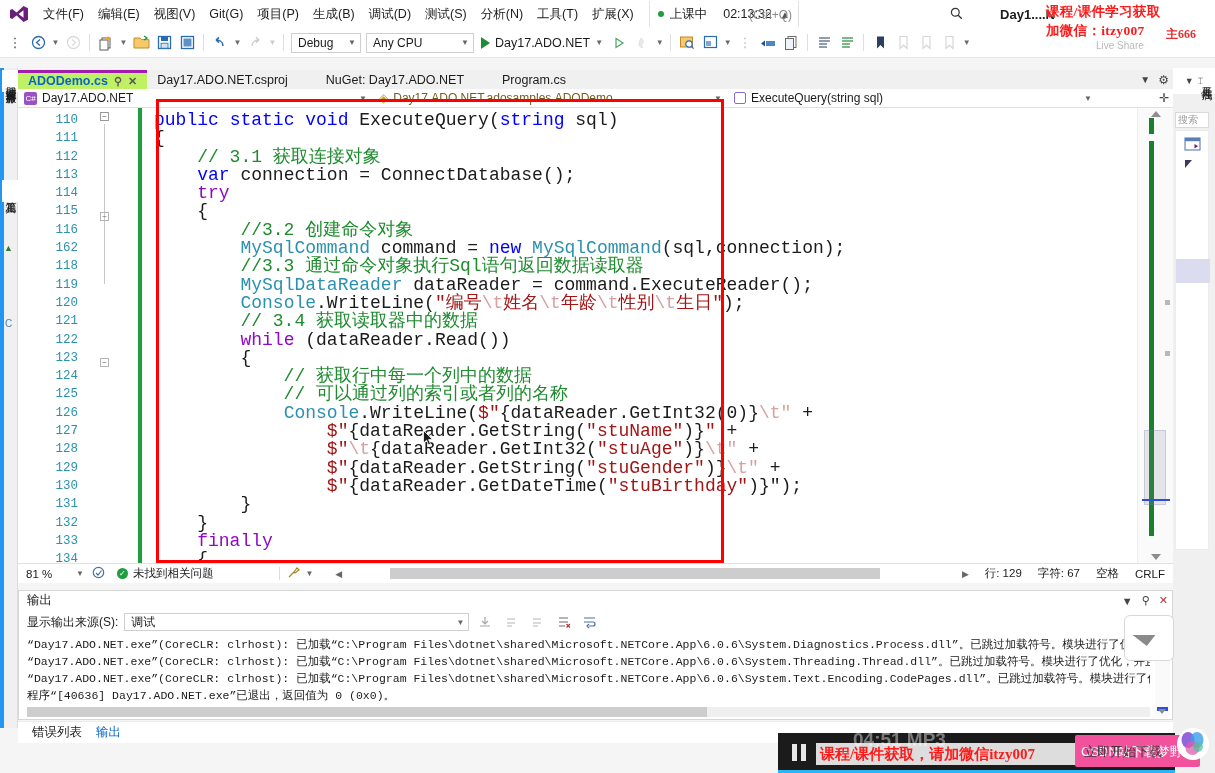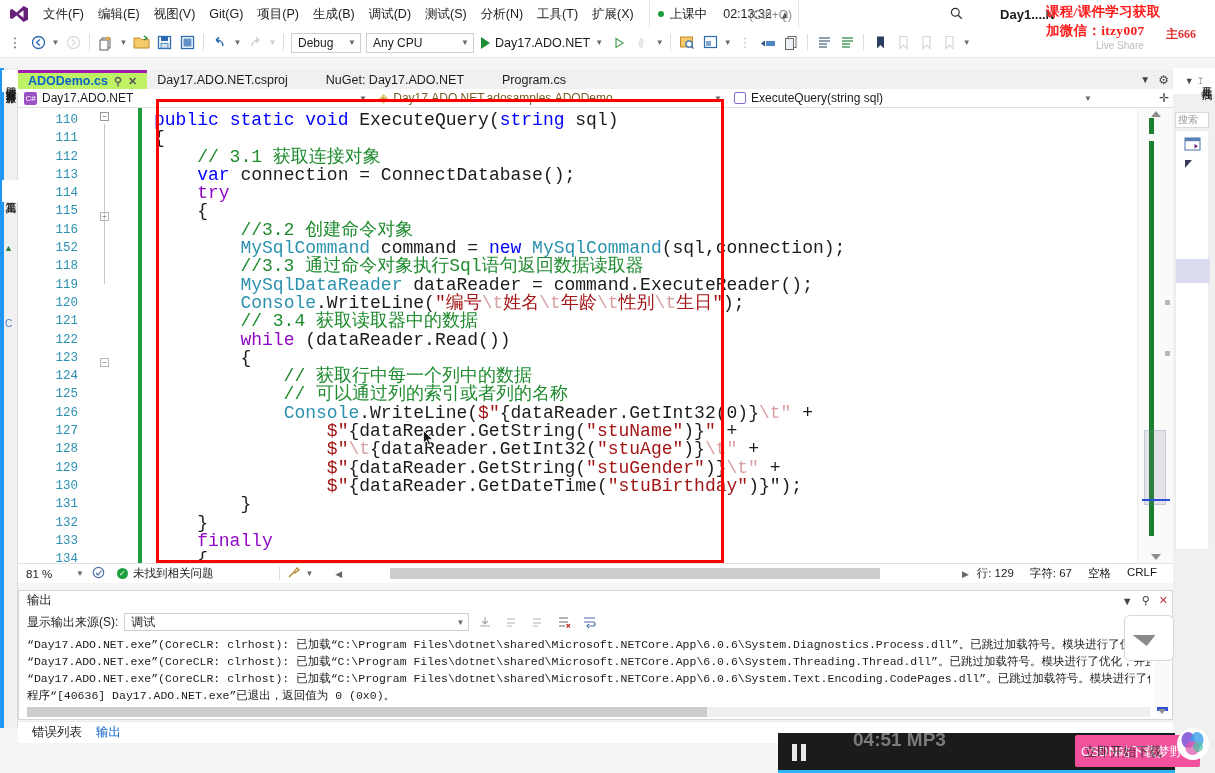--- a/index.html
+++ b/index.html
@@ -192,21 +192,21 @@
     background:#ffffff; border-top:1px solid #e2e2e2;
     display:flex; align-items:center; font-size:11.5px; color:#1b1b1b;
   }
   .zoom-box { width:58px; padding-left:8px; }
   .es-sep { width:1px; height:13px; background:#dcdcdc; margin:0 7px; }
   .ok-dot { width:11px;height:11px;border-radius:50%;background:#1e9e3e;color:#fff;
             font-size:8px;display:flex;align-items:center;justify-content:center;margin-right:5px;}
   .hscroll {
     position:absolute; left:372px; top:4px; width:490px; height:11px; background:#cdcdcd;
   }
-  .es-right { position:absolute; right:16px; display:flex; gap:16px; }
+  .es-right { position:absolute; right:8px; display:flex; align-items:center; gap:16px; }
 
   
   .outpanel {
     position:absolute; left:18px; top:590px; width:1155px; height:130px;
     background:#ffffff; border:1px solid #d6d6d6;
   }
   .out-title {
     height:19px; display:flex; align-items:center; padding-left:8px;
     font-size:12.5px; color:#1b1b1b; position:relative;
   }
@@ -597,21 +597,21 @@
 
   <div class="editor">
     <div class="gutter-nums" id="gutter">
         <div class="cl">110</div>
         <div class="cl">111</div>
         <div class="cl">112</div>
         <div class="cl">113</div>
         <div class="cl">114</div>
         <div class="cl">115</div>
         <div class="cl">116</div>
-        <div class="cl">152</div>
+        <div class="cl">162</div>
         <div class="cl">118</div>
         <div class="cl">119</div>
         <div class="cl">120</div>
         <div class="cl">121</div>
         <div class="cl">122</div>
         <div class="cl">123</div>
         <div class="cl">124</div>
         <div class="cl">125</div>
         <div class="cl">126</div>
         <div class="cl">127</div>
@@ -769,20 +769,21 @@
       <div class="rd-hl"></div>
     </div>
   </div>
 
   <div class="video-bar">
     <div class="vb-pause">
         <span></span>
         <span></span>
       </div>
     <div class="vb-ghost">04:51 MP3</div>
+    <div class="vb-wm">课程/课件获取，请加微信itzy007</div>
     <div class="vb-progress"></div>
   </div>
   <div class="pink-badge">
     <span class="pink-text">CSDN站下载梦野</span>
     <span class="pink-text2">立即开始下载</span>
   </div>
   <div class="orb">
     <svg width="34" height="34" viewBox="0 0 34 34">
       <circle cx="17" cy="17" r="16" fill="#ffffff"></circle>
       <ellipse cx="12" cy="13" rx="6.5" ry="8" fill="#7b4bd6" opacity=".85"></ellipse>

